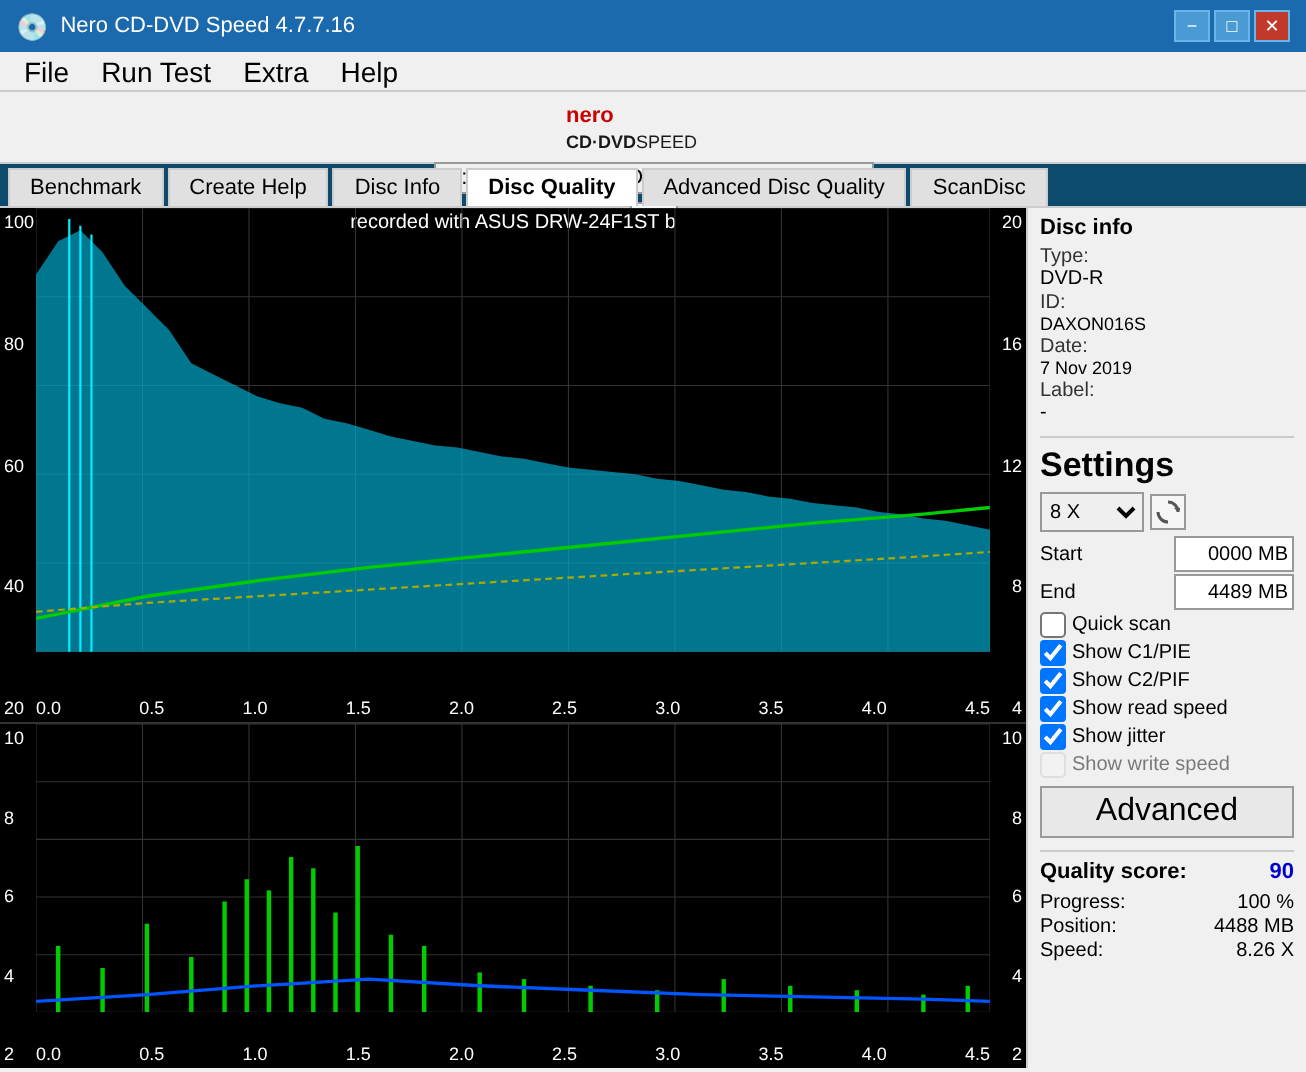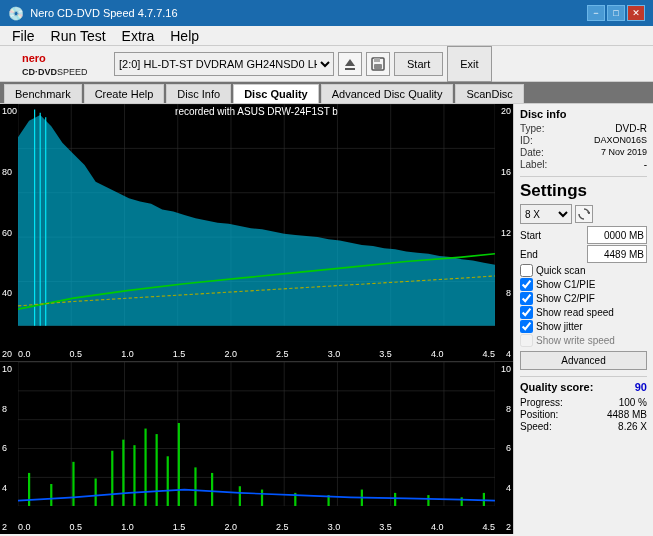--- a/index.html
+++ b/index.html
@@ -10,29 +10,29 @@
     .title-bar-left { display: flex; align-items: center; gap: 6px; font-size: 11px; }
     .title-bar-controls { display: flex; gap: 2px; }
     .title-btn { width: 18px; height: 16px; background: #4a9ad4; border: 1px solid #6ab5e8; color: white; font-size: 9px; display: flex; align-items: center; justify-content: center; cursor: pointer; }
     .title-btn.close { background: #c0392b; }
 
     
     .menu-bar { background: #f0f0f0; display: flex; gap: 0; padding: 2px 4px; border-bottom: 1px solid #ccc; height: 20px; align-items: center; }
     .menu-item { padding: 1px 8px; font-size: 14px; cursor: pointer; }
 
     
-    .toolbar { background: #f0f0f0; display: flex; align-items: center; padding: 3px 22px; gap: 4px; border-bottom: 1px solid #ccc; height: 36px; }
+    .toolbar { background: #f0f0f0; display: flex; align-items: center; padding: 3px 6px; gap: 4px; border-bottom: 1px solid #ccc; height: 36px; flex-direction: column; }
     .logo-area { display: flex; align-items: center; margin-right: 8px; }
     .drive-select { height: 24px; width: 220px; font-size: 11px; border: 1px solid #999; }
     .toolbar-btn { height: 24px; width: 24px; border: 1px solid #999; background: #f5f5f5; display: flex; align-items: center; justify-content: center; cursor: pointer; }
     .start-btn { height: 24px; padding: 0 12px; background: #e8e8e8; border: 1px solid #999; cursor: pointer; font-size: 11px; }
     .exit-btn { height: 36px; padding: 0 12px; background: #e8e8e8; border: 1px solid #999; cursor: pointer; font-size: 11px; }
 
     
-    .tabs { display: flex; background: #737373; padding: 2px 4px 0; border-bottom: 1px solid #ccc; }
+    .tabs { display: flex; background: #0c4a6e; padding: 2px 4px 0; border-bottom: 1px solid #ccc; }
     .tab { padding: 3px 10px; font-size: 11px; border: 1px solid #ccc; border-bottom: none; background: #e0e0e0; cursor: pointer; margin-right: 2px; }
     .tab.active { background: white; font-weight: bold; }
 
     
     .main { display: flex; height: calc(536px - 26px - 20px - 36px - 24px); }
 
     
     .chart-area { flex: 1; background: #000; position: relative; overflow: hidden; }
 
     
@@ -46,31 +46,31 @@
     
     .chart-svg { position: absolute; top: 0; left: 18px; right: 18px; bottom: 14px; }
 
     
     .chart-bottom { position: relative; height: 40%; background: #000; }
 
     
     .right-panel { width: 140px; background: #f0f0f0; border-left: 1px solid #ccc; padding: 4px 6px; overflow-y: auto; }
     .panel-section { margin-bottom: 6px; }
     .panel-title { font-weight: bold; font-size: 11px; margin-bottom: 3px; }
-    .panel-row { display: flex; justify-content: space-between; font-size: 10px; margin-bottom: 1px; }
+    .panel-row { display: flex; justify-content: space-between; font-size: 10px; margin-bottom: 1px; flex-direction: column; }
     .panel-label { color: #333; }
     .panel-value { color: #000; }
     .divider { border-top: 1px solid #ccc; margin: 4px 0; }
     .settings-title { font-weight: bold; font-size: 17px; margin-bottom: 3px; }
     .settings-row { display: flex; align-items: center; gap: 3px; margin-bottom: 2px; }
     .settings-select { height: 20px; width: 52px; font-size: 10px; border: 1px solid #999; }
     .settings-input { height: 18px; width: 60px; font-size: 10px; border: 1px solid #999; text-align: right; padding-right: 2px; }
     .settings-input-row { display: flex; justify-content: space-between; align-items: center; font-size: 10px; margin-bottom: 1px; }
     .checkbox-row { display: flex; align-items: center; gap: 3px; font-size: 10px; margin-bottom: 1px; }
-    .advanced-btn { width: 100%; padding: 3px; background: #e8e8e8; border: 1px solid #999; font-size: 10px; cursor: pointer; text-align: center; margin-top: 3px; }
+    .advanced-btn { width: 100%; padding: 3px; background: #e8e8e8; border: 1px solid #999; font-size: 16px; cursor: pointer; text-align: center; margin-top: 3px; }
     .quality-row { display: flex; justify-content: space-between; font-size: 11px; margin-top: 4px; font-weight: bold; }
     .progress-section { margin-top: 4px; }
     .progress-row { display: flex; justify-content: space-between; font-size: 10px; margin-bottom: 1px; }
   </style>
 </head>
 <body>
 
 <div class="title-bar">
   <div class="title-bar-left">
     <span style="font-size:13px;">💿</span>

